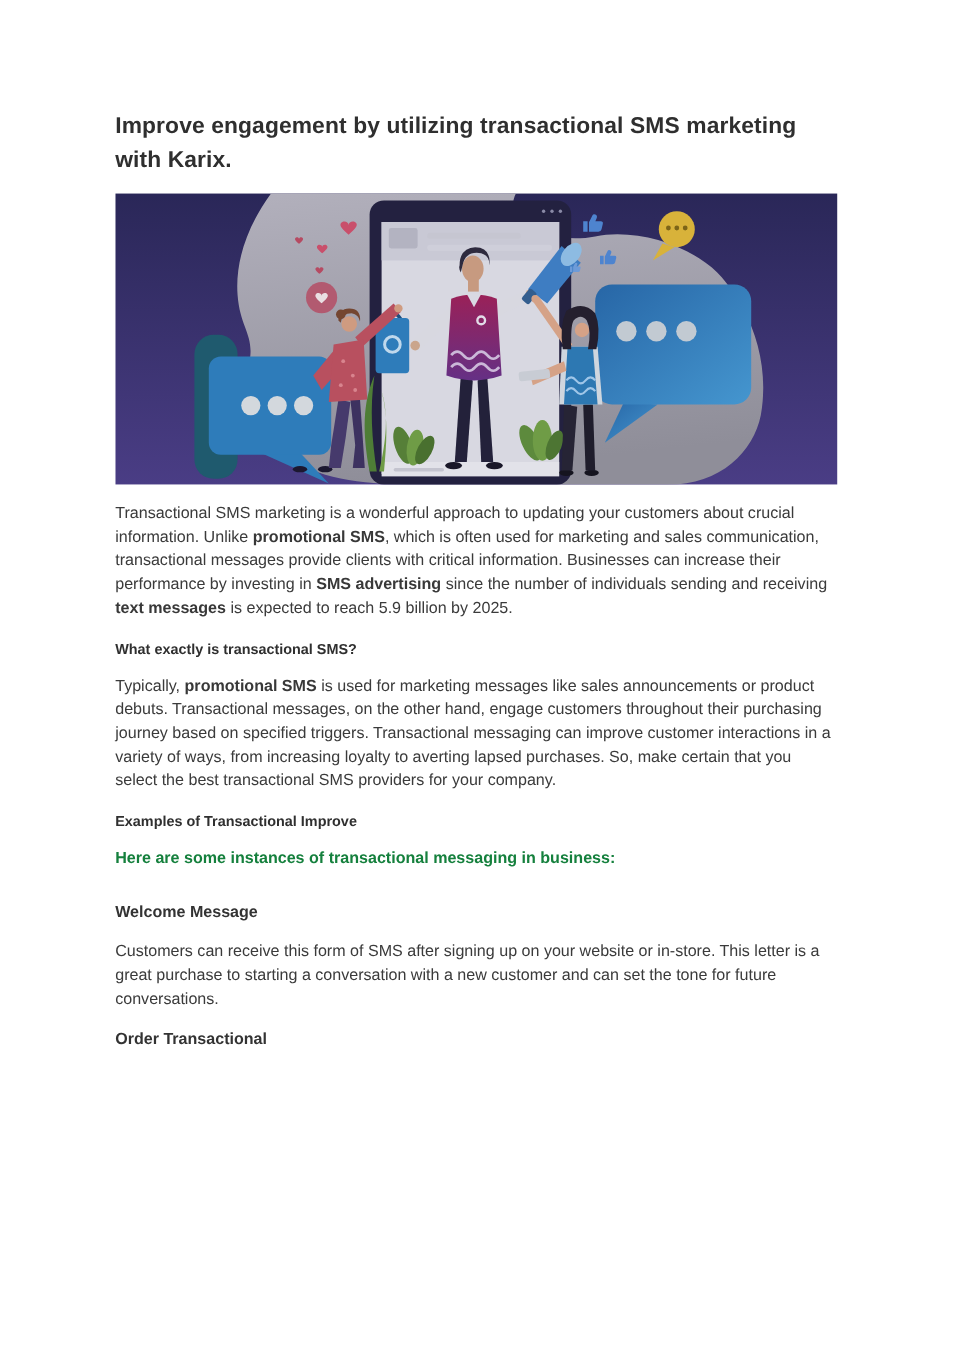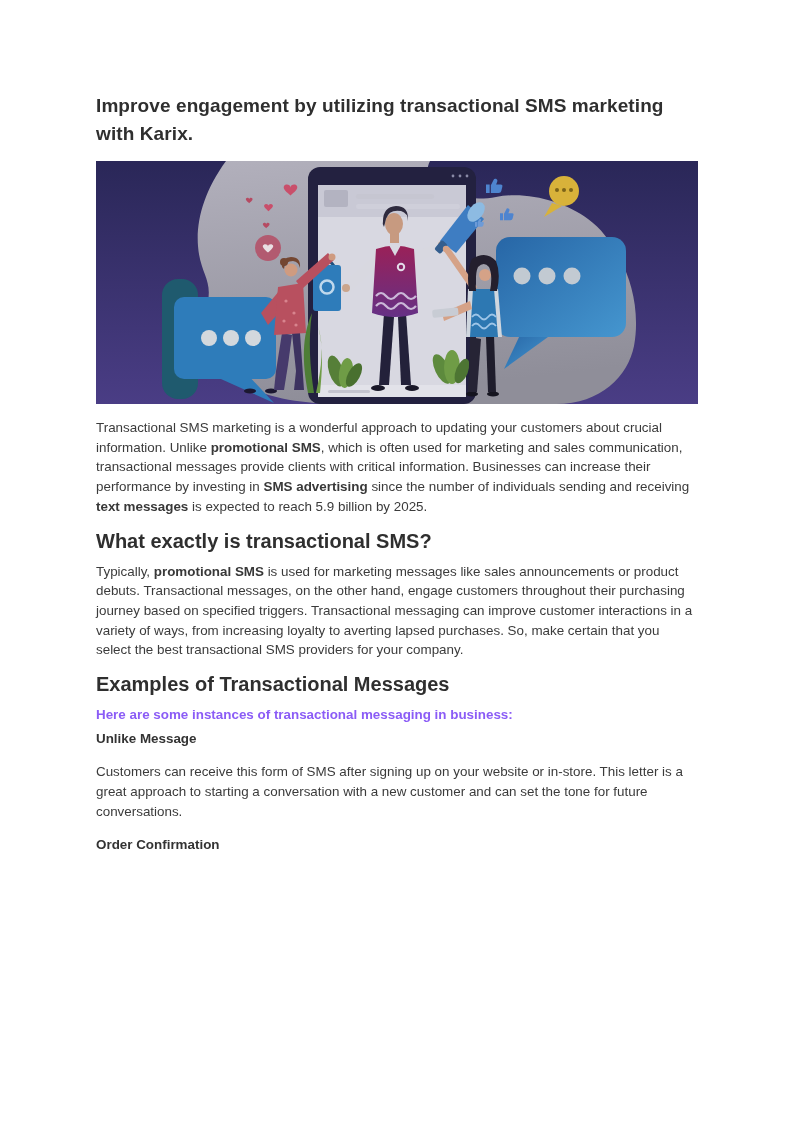--- a/index.html
+++ b/index.html
@@ -16,28 +16,28 @@
   .hero {
     width:602px; height:243px; margin:0 0 14px 0; overflow:hidden;
   }
   .hero svg { display:block; }
   p {
     font-size:13.4px; line-height:19.7px; color:#3b3b3b;
     margin:0 0 13px 0;
   }
   p strong, p b { font-weight:700; color:#383838; }
   h2 {
-    font-size:20px; line-height:22px; font-weight:700; color:#2f2f2f;
+    font-size:12px; line-height:22px; font-weight:700; color:#2f2f2f;
     margin:2px 0 10px 0;
   }
   h3 {
     font-size:13.4px; line-height:19.7px; font-weight:700; color:#333333;
     margin:0 0 14px 0;
   }
-  .lead-bold { font-weight:700; color:#8b5cf6; margin:0 0 4px 0; }
+  .lead-bold { font-weight:700; color:#15803d; margin:0 0 25px 0; }
 </style>
 </head>
 <body>
 
 <div class="page">
 
   <h1>Improve engagement by utilizing transactional SMS marketing with Karix.</h1>
 
   <figure class="hero" style="margin-left:0; margin-right:0;">
     <svg width="602" height="243" viewBox="0 0 602 243" xmlns="http://www.w3.org/2000/svg">
@@ -198,24 +198,24 @@
     </svg>
   </figure>
 
   <p><span>Transactional SMS marketing is a wonderful approach to updating your customers about crucial information. Unlike </span><strong>promotional SMS</strong><span>, which is often used for marketing and sales communication, transactional messages provide clients with critical information. Businesses can increase their performance by investing in </span><strong>SMS advertising</strong><span> since the number of individuals sending and receiving </span><strong>text messages</strong><span> is expected to reach 5.9 billion by 2025.</span></p>
 
   <h2>What exactly is transactional SMS?</h2>
 
 
   <p><span>Typically, </span><strong>promotional SMS</strong><span> is used for marketing messages like sales announcements or product debuts. Transactional messages, on the other hand, engage customers throughout their purchasing journey based on specified triggers. Transactional messaging can improve customer interactions in a variety of ways, from increasing loyalty to averting lapsed purchases. So, make certain that you select the best transactional SMS providers for your company.</span></p>
 
-  <h2>Examples of Transactional Messages</h2>
+  <h2>Examples of Transactional Improve</h2>
 
   <p class="lead-bold">Here are some instances of transactional messaging in business:</p>
 
-  <h3>Unlike Message</h3>
-
-  <p>Customers can receive this form of SMS after signing up on your website or in-store. This letter is a great approach to starting a conversation with a new customer and can set the tone for future conversations.</p>
-
-  <h3>Order Confirmation</h3>
+  <h3>Welcome Message</h3>
+
+  <p>Customers can receive this form of SMS after signing up on your website or in-store. This letter is a great purchase to starting a conversation with a new customer and can set the tone for future conversations.</p>
+
+  <h3>Order Transactional</h3>
 
 
 </div>
 
 </body></html>

